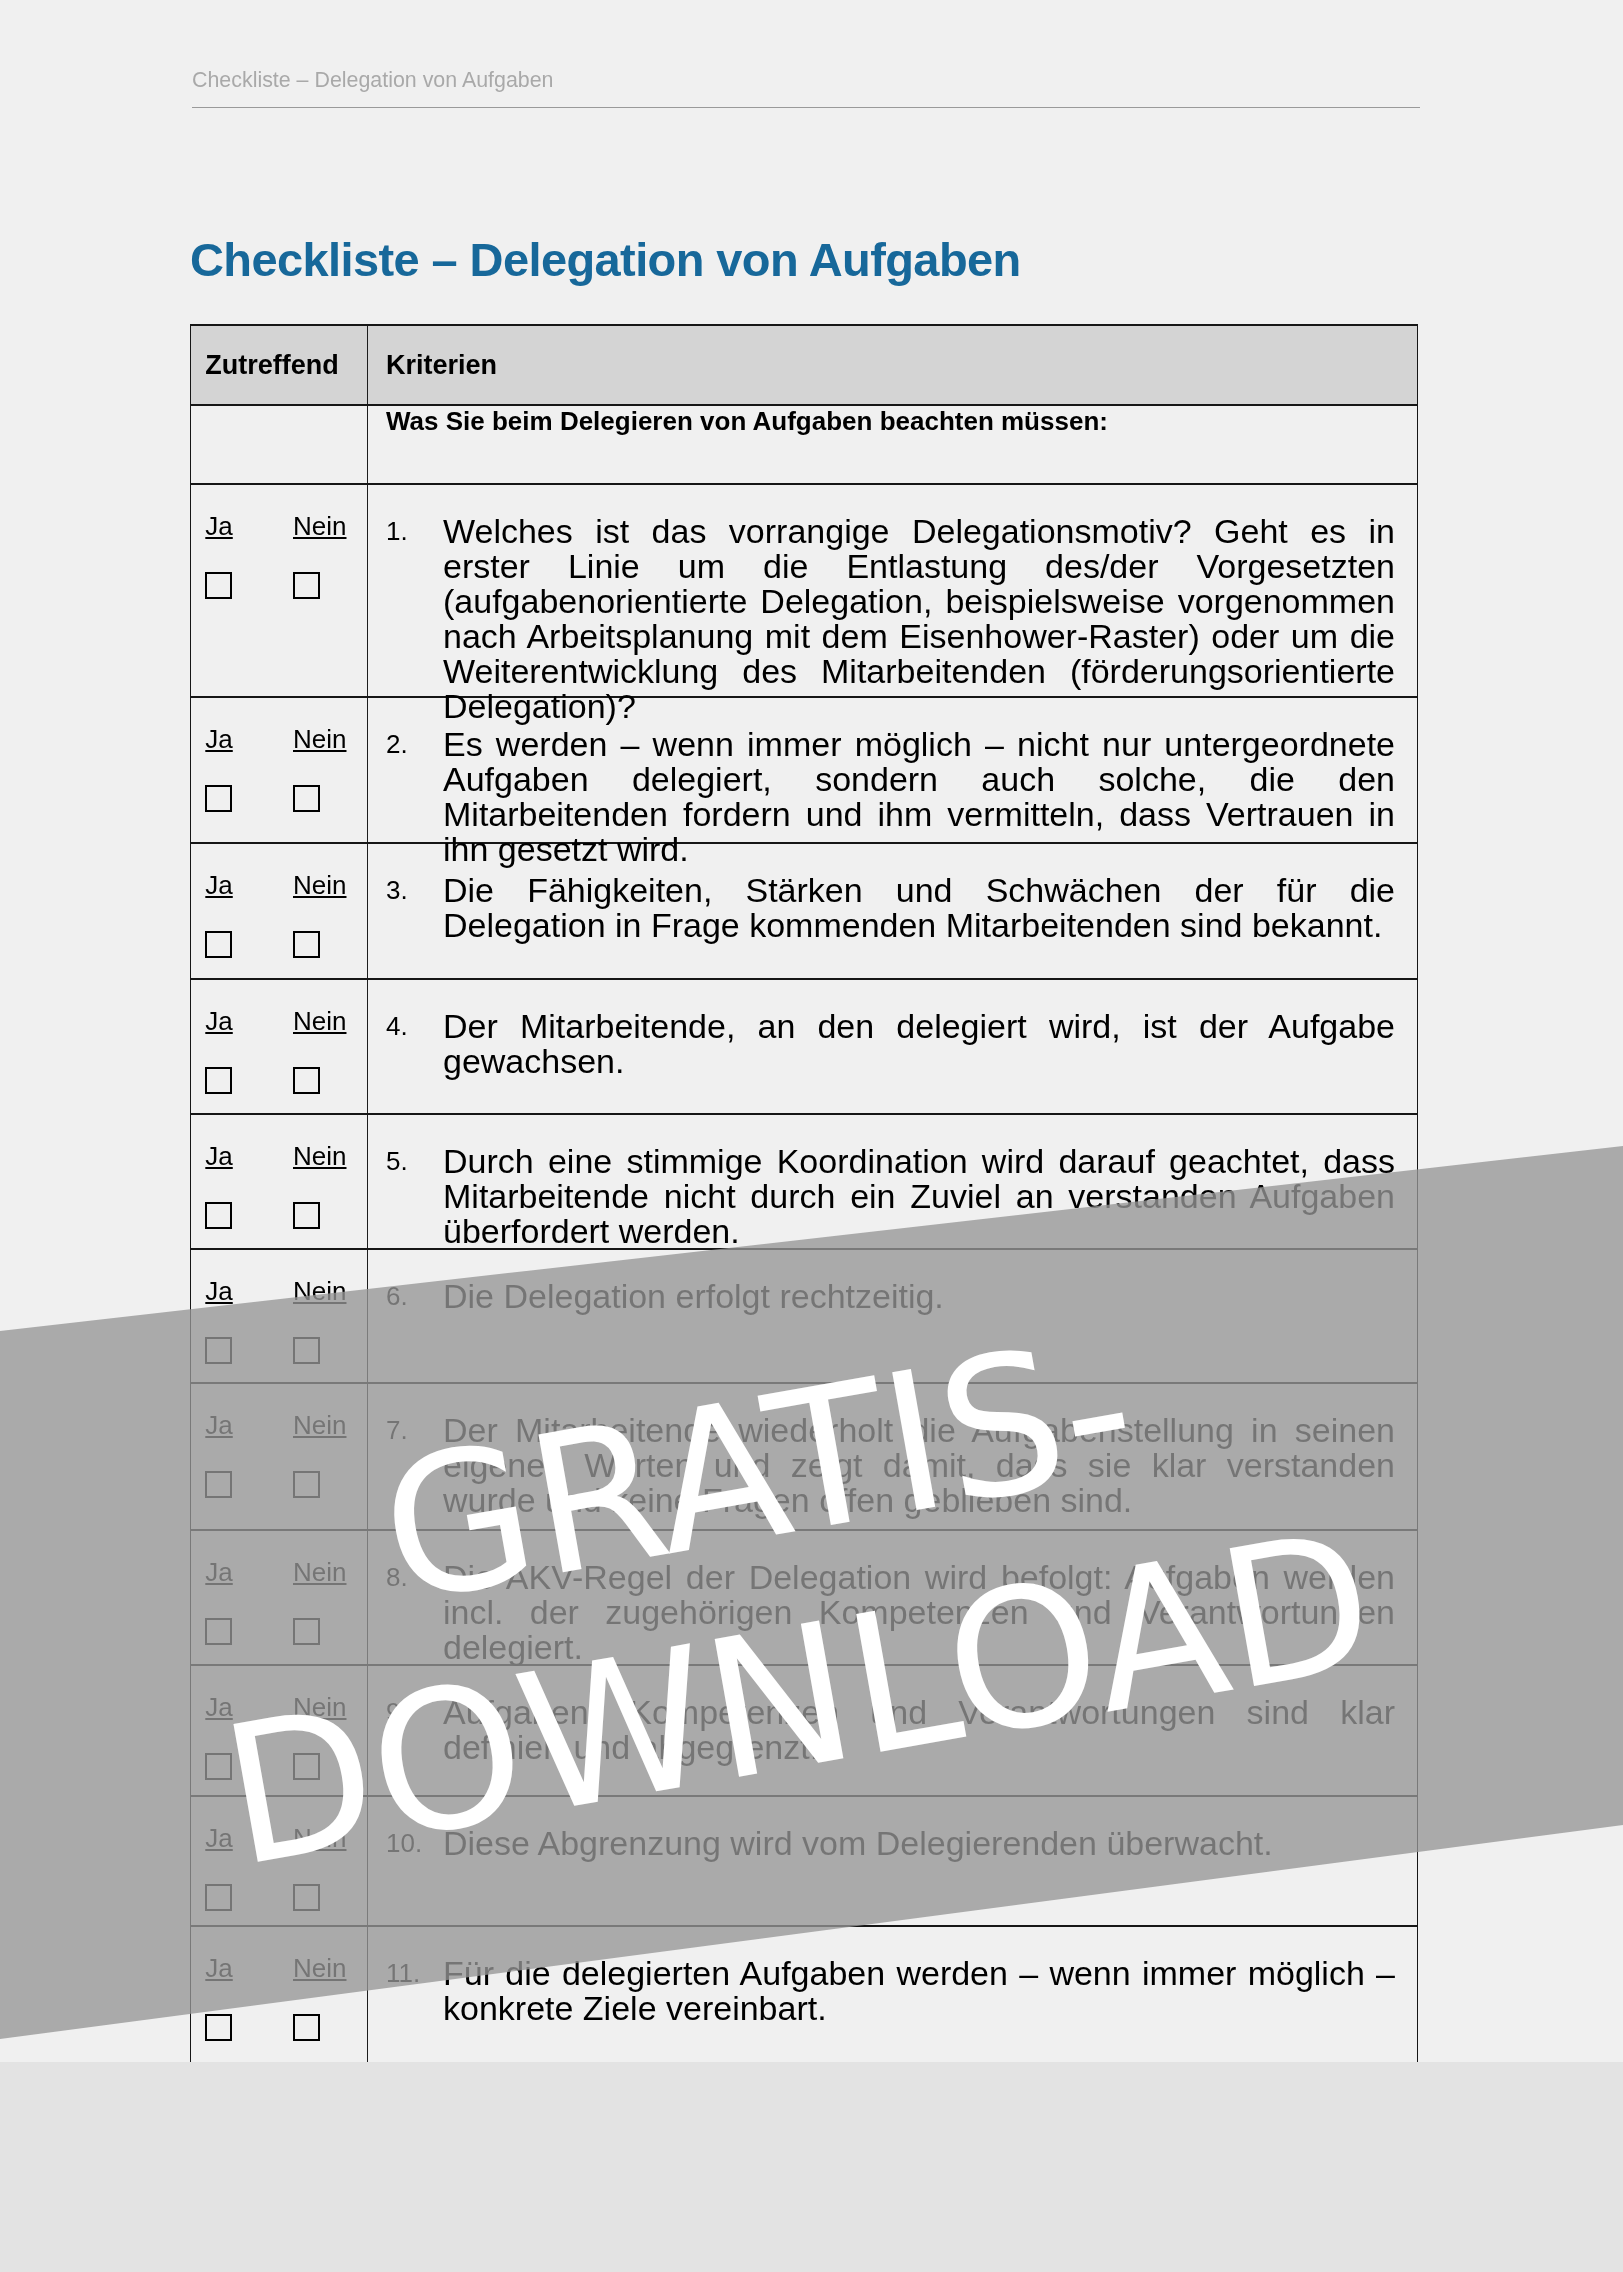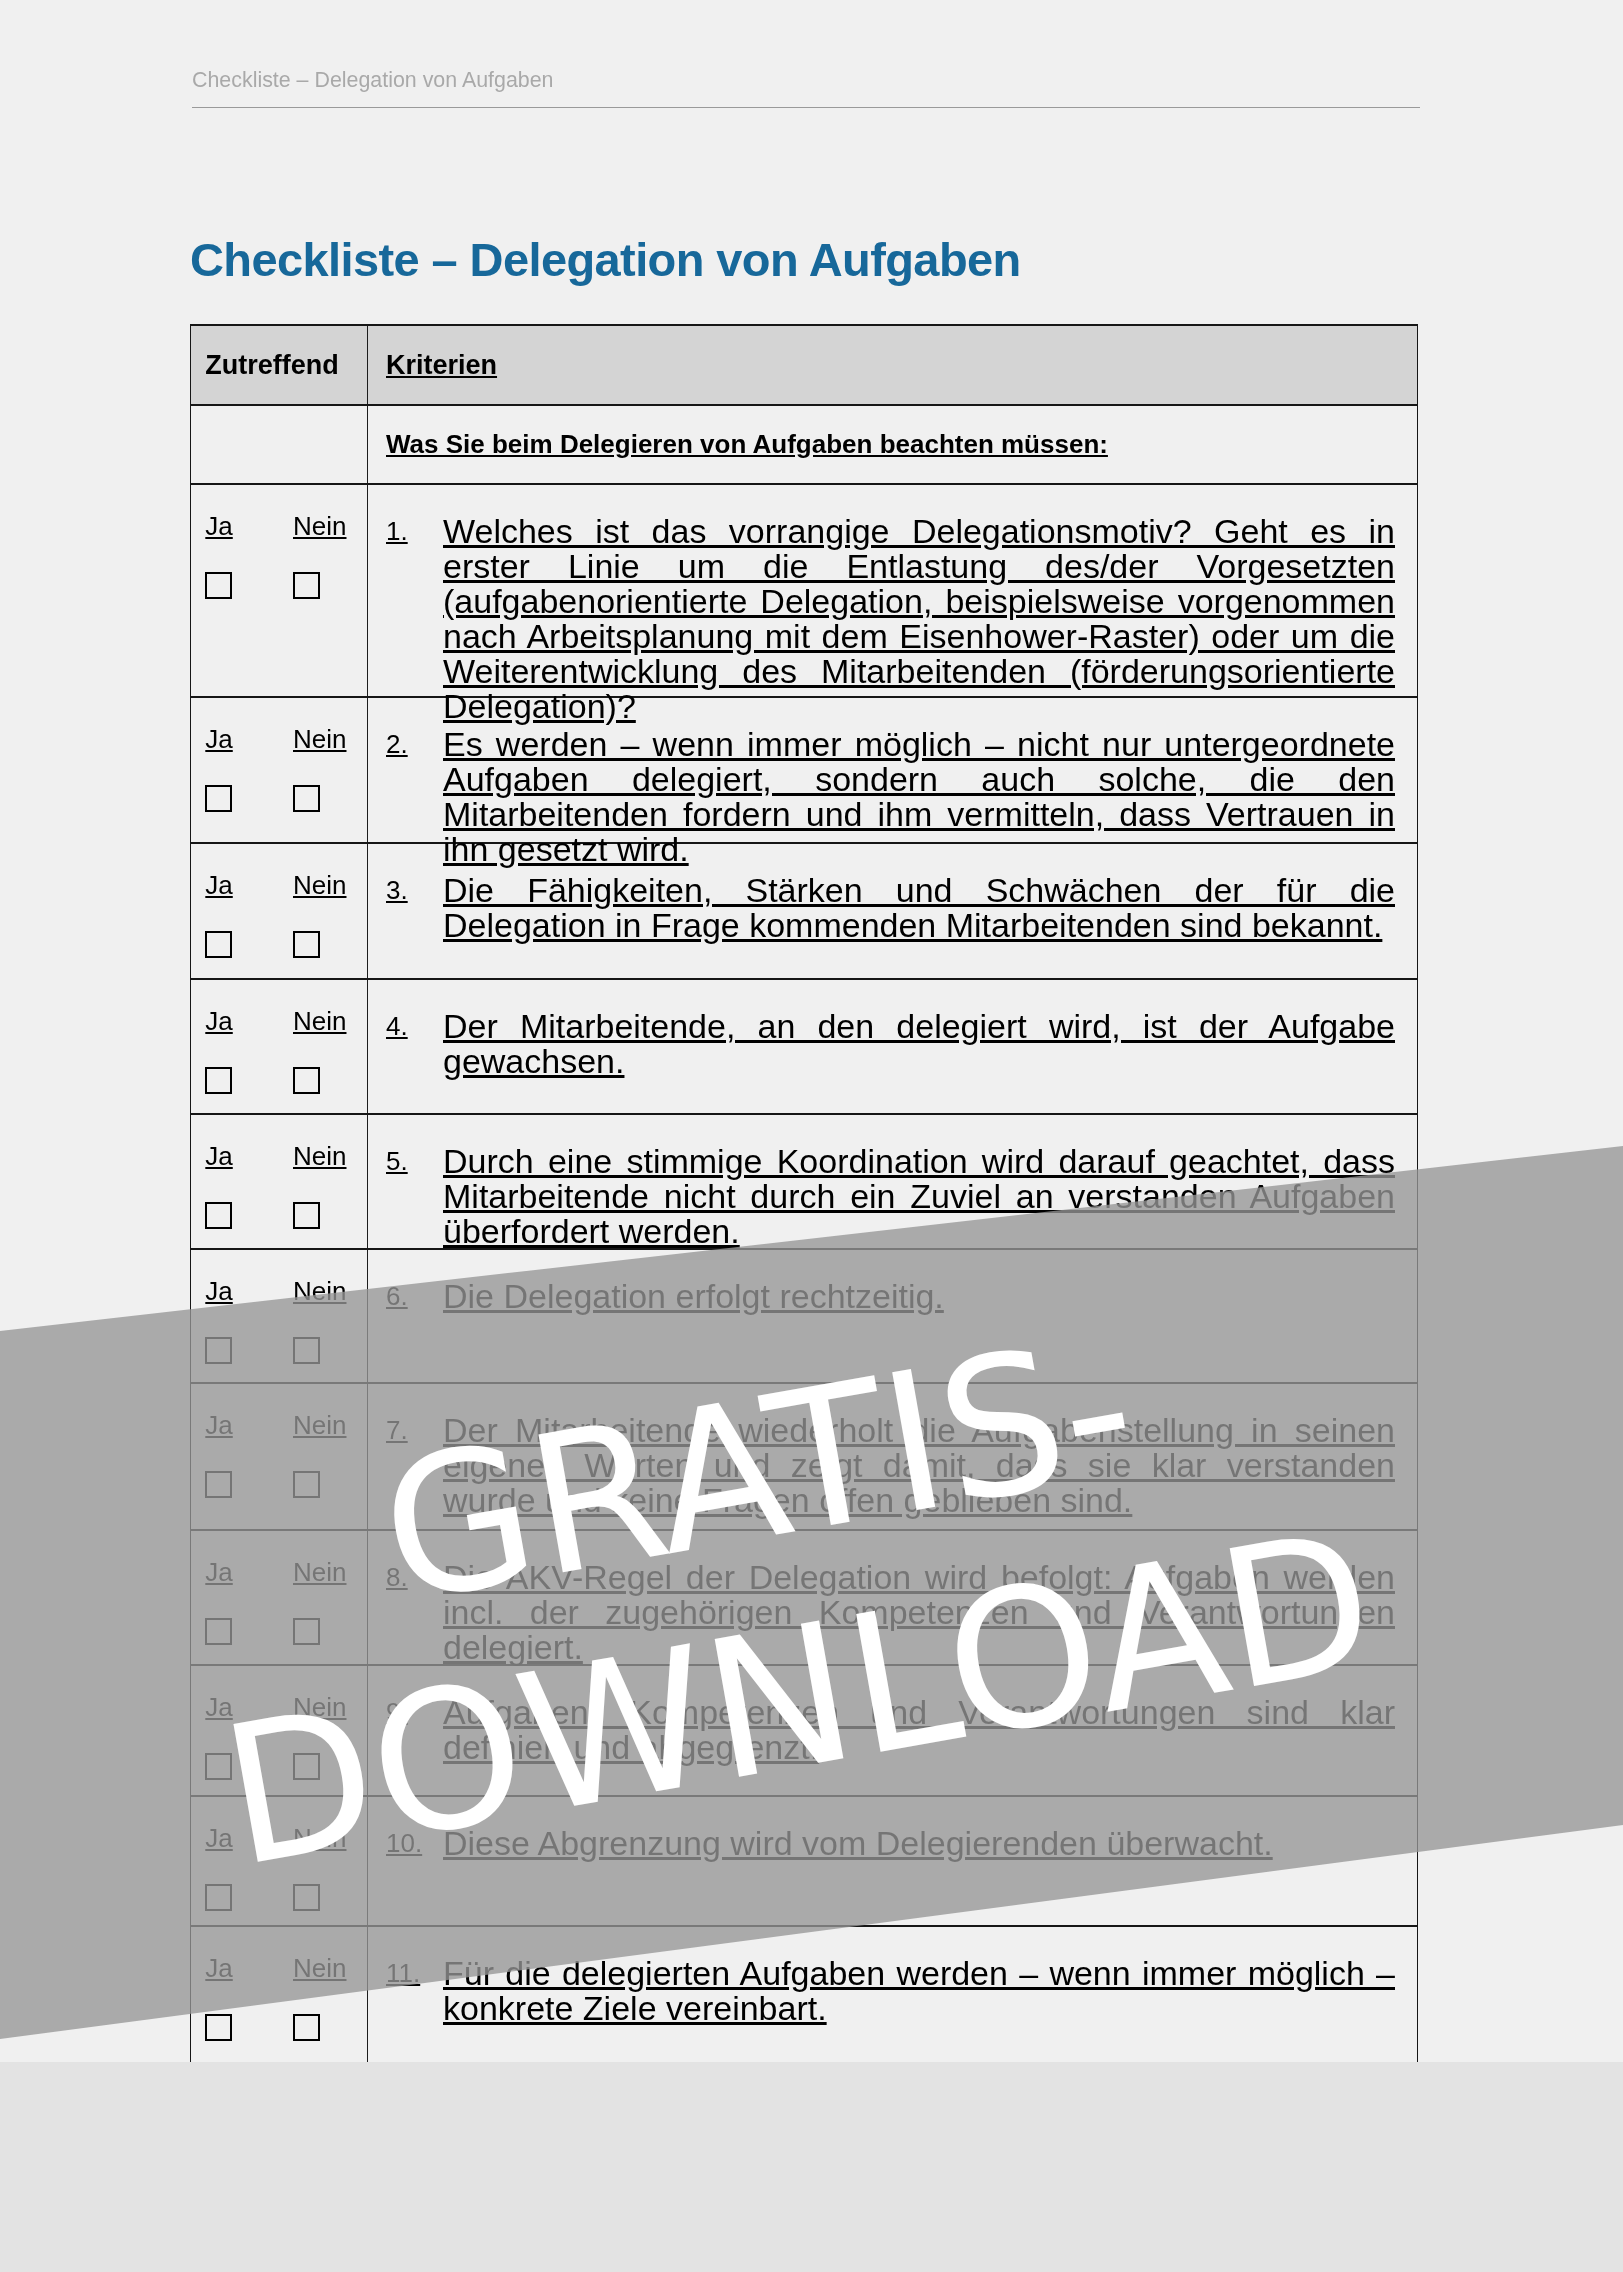--- a/index.html
+++ b/index.html
@@ -24,26 +24,26 @@
   }
   .chk-table,.chk-table *{box-sizing:border-box;}
   .trow{display:flex;width:100%;}
   .trow + .trow{border-top:2.6px solid #161616;}
   .trow.thead{height:78px;background:#d4d4d4;}
   .trow.section{height:79px;}
   .r1{height:213px}.r2{height:146px}.r3{height:136px}.r4{height:135px}
   .r5{height:135px}.r6{height:134px}.r7{height:147px}.r8{height:135px}
   .r9{height:131px}.r10{height:130px}.r11{height:142px}
   .col-check{width:177px;flex:none;border-right:1.9px solid #1d1d1d;position:relative;}
-  .col-crit{flex:1;text-decoration:underline;}
+  .col-crit{flex:1;}
   .th-label{font-size:27px;font-weight:bold;}
   .thead .col-check,.thead .col-crit{display:flex;align-items:center;}
   .thead .col-check{padding-left:14.3px;}
   .thead .col-crit{padding-left:18px;}
-  .section .col-crit{display:flex;align-items:center;padding:0 22px 0 18px;}
+  .section .col-crit{display:flex;padding:0 22px 0 18px;}
   .section-text{font-size:26px;font-weight:bold;}
   .crit .col-crit{display:flex;align-items:flex-start;padding:28.6px 22px 11.7px 18px;}
   .crit-num{width:57px;flex:none;font-size:26px;line-height:35px;}
   .crit-text{flex:1;font-size:34px;line-height:35px;text-align:justify;hyphens:manual;}
   .lbl{position:absolute;top:27px;font-size:26px;line-height:28.6px;text-decoration:underline;}
   .lbl.ja{left:14.3px;}
   .lbl.nein{left:102px;}
   .cb{position:absolute;top:87px;width:27px;height:27px;border:2.6px solid #000;background:transparent;}
   .cb.ja{left:14.3px;}
   .cb.nein{left:102px;}

